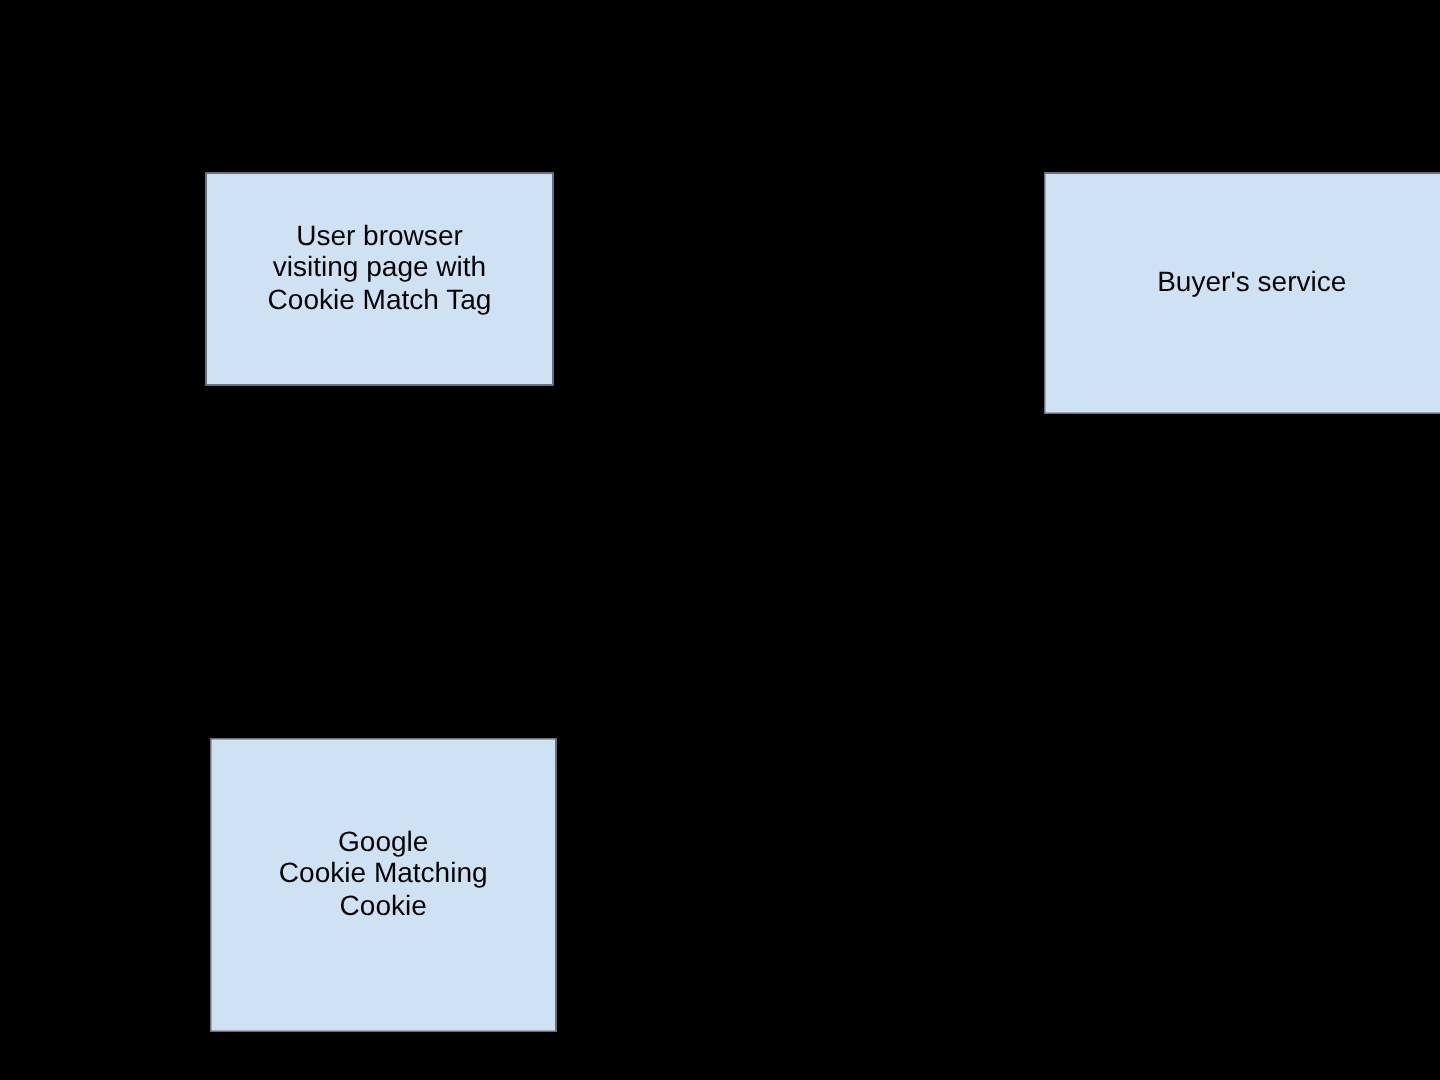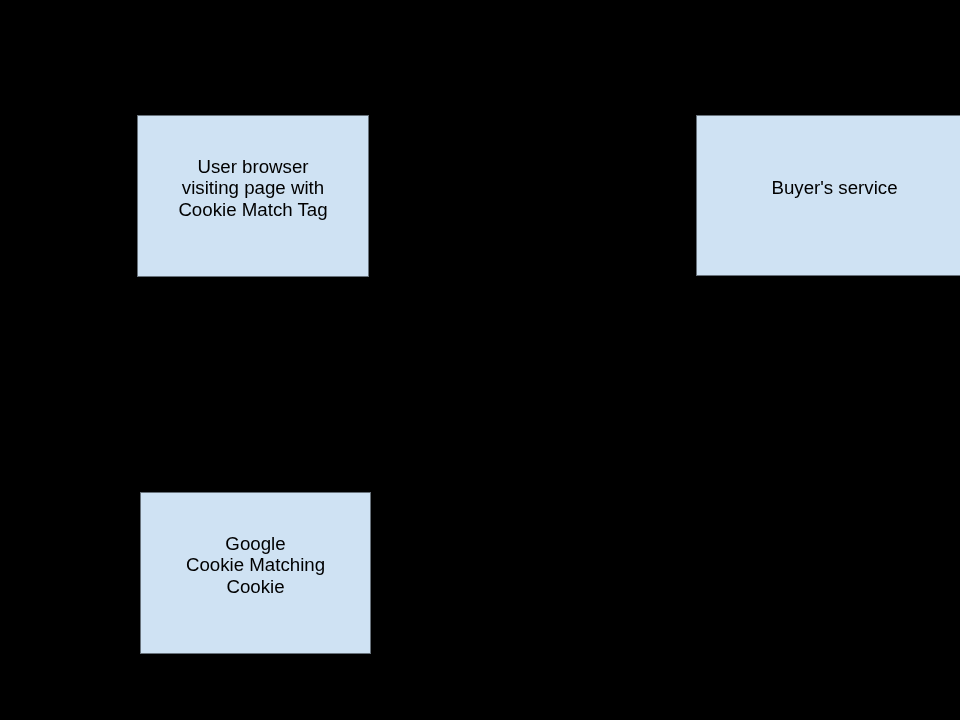--- a/index.html
+++ b/index.html
@@ -28,23 +28,23 @@
     text-align: center;
     color: #000000;
     font-size: 18.7px;
     line-height: 21.5px;
     transform: translateY(-8px);
   }
   .node-label span {
     display: block;
     white-space: nowrap;
   }
-  .node-user   { left: 137px; top: 115px; width: 232px; height: 162px; }
+  .node-user   { left: 137px; top: 115px; width: 232px; height: 142px; }
   .node-buyer  { left: 696px; top: 115px; width: 277px; height: 161px; }
-  .node-google { left: 140px; top: 492px; width: 231px; height: 162px; }
+  .node-google { left: 140px; top: 492px; width: 231px; height: 196px; }
 </style>
 </head>
 <body>
 
 <div class="canvas">
 
   <div class="node node-user">
     <div class="node-label">
       <span>User browser</span>
       <span>visiting page with</span>

